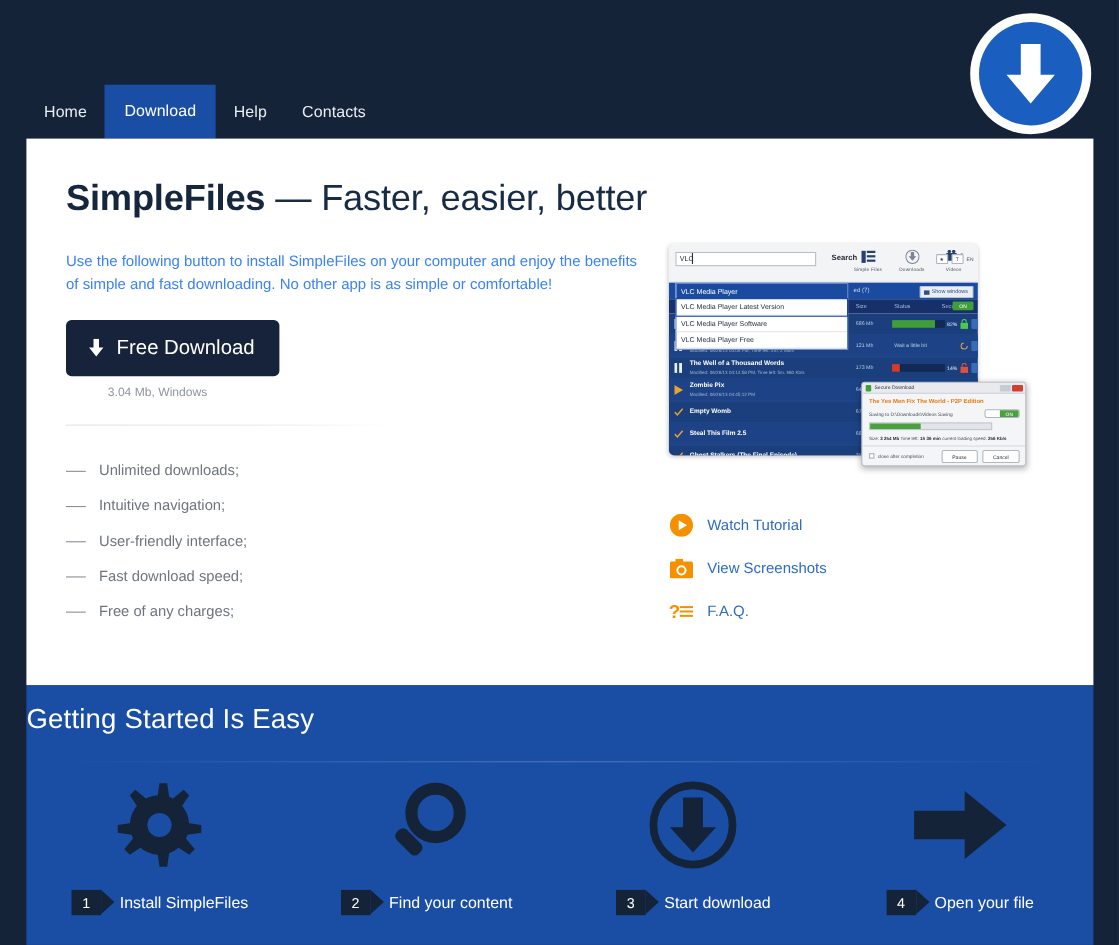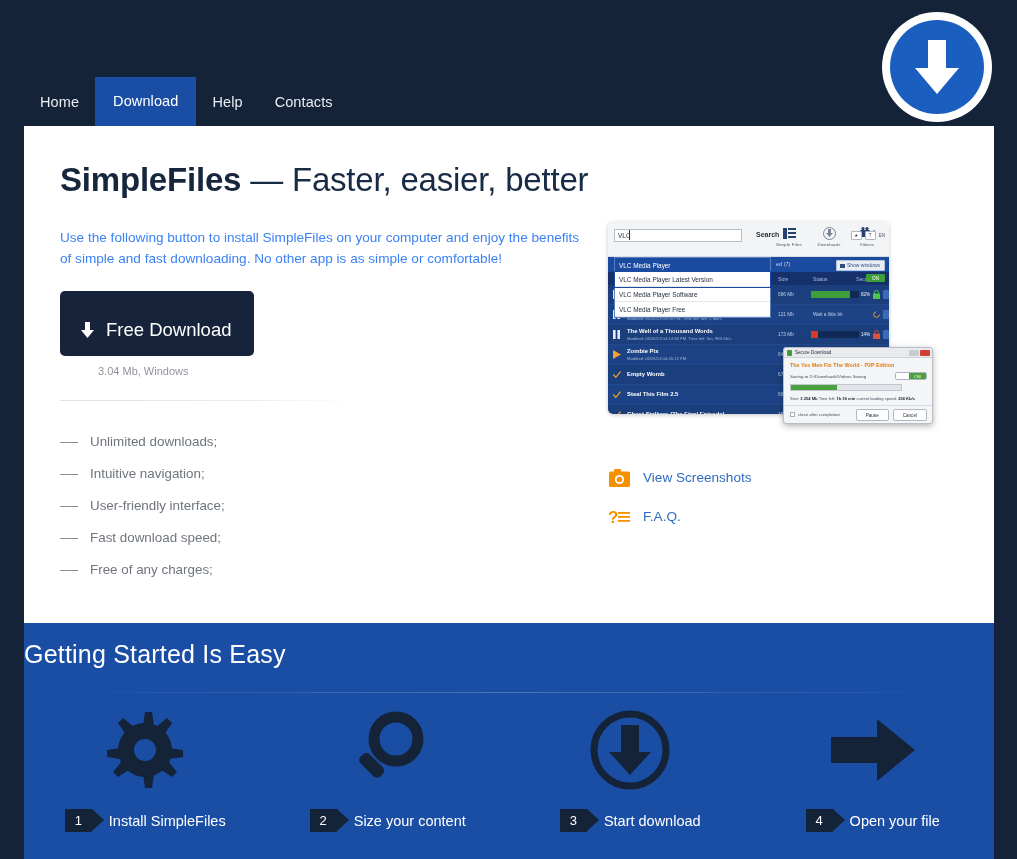--- a/index.html
+++ b/index.html
@@ -55,21 +55,21 @@
     margin-top: 27px;
     font-size: 13.6px; line-height: 21px; color: #3b82f6;
     max-width: 520px;
   }
 
   .dl-btn {
     margin-top: 22px;
     display: inline-flex; align-items: center; gap: 11px;
     background: #17233a; color: #ffffff;
     border: none; border-radius: 5px;
-    padding: 28px 23px 15px 20px;
+    padding: 14px 23px 15px 20px;
     font-size: 18.5px; font-family: "Liberation Sans", sans-serif;
     cursor: pointer;
   }
   .dl-btn .arr { width: 15px; height: 17px; display: block; }
 
   .dl-meta {
     margin-top: 9px; margin-left: 38px;
     font-size: 11px; color: #8f949b;
   }
 
@@ -482,20 +482,29 @@
             <div class="dlg-btns">
               <button>Pause</button>
               <button>Cancel</button>
             </div>
           </div>
         </div>
 
         <div class="links">
           <div class="link-row">
             <span class="ico-box">
+              <svg width="21" height="21" viewBox="0 0 21 21">
+                  <circle cx="10.5" cy="10.5" r="10.5" fill="#f59100"></circle>
+                  <path d="M8 6 L15.5 10.5 L8 15 z" fill="#ffffff"></path>
+                </svg>
+            </span>
+            <span class="lbl">Watch Tutorial</span>
+          </div>
+          <div class="link-row">
+            <span class="ico-box">
               <svg width="21" height="18" viewBox="0 0 21 18">
                   <rect x="0" y="2.5" width="21" height="15.5" rx="1.6" fill="#f59100"></rect>
                   <rect x="5" y="0" width="7" height="3.5" rx="1" fill="#f59100"></rect>
                   <circle cx="10.5" cy="10.5" r="4.6" fill="#ffffff"></circle>
                   <circle cx="10.5" cy="10.5" r="2.8" fill="#f59100"></circle>
                 </svg>
             </span>
             <span class="lbl">View Screenshots</span>
           </div>
           <div class="link-row">
@@ -545,21 +554,21 @@
 
       <div class="step">
         <div class="step-ico">
           <svg width="88" height="88" viewBox="0 0 88 88">
             <circle cx="52" cy="33" r="22" fill="none" stroke="#142338" stroke-width="11"></circle>
             <rect x="14" y="53" width="28" height="13" rx="5" fill="#142338" transform="rotate(45 28 59)"></rect>
           </svg>
         </div>
         <div class="step-label">
           <span class="badge">2</span>
-          <span class="step-text">Size your content</span>
+          <span class="step-text">Find your content</span>
         </div>
       </div>
 
       <div class="step">
         <div class="step-ico">
           <svg width="88" height="88" viewBox="0 0 88 88">
             <circle cx="44" cy="44" r="36" fill="none" stroke="#142338" stroke-width="7"></circle>
             <path d="M35 19 h18 v27 h12 L44 69 L23 46 h12 z" fill="#142338"></path>
           </svg>
         </div>

